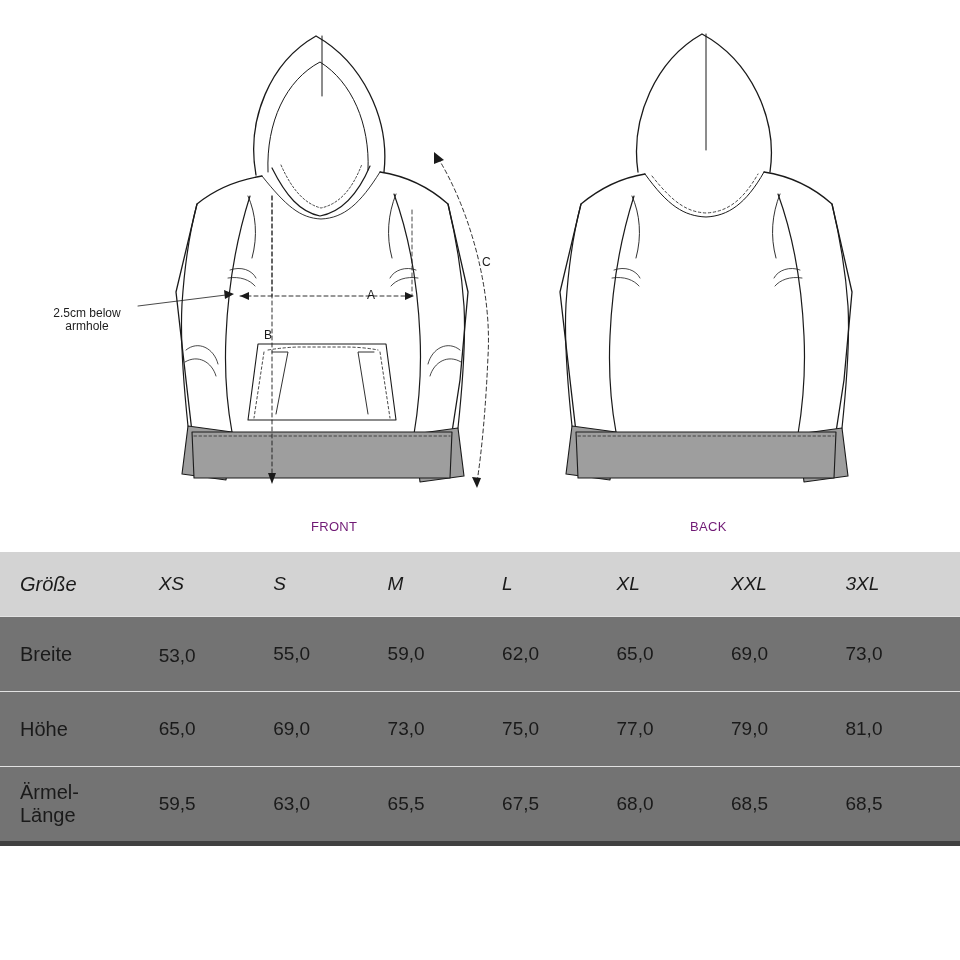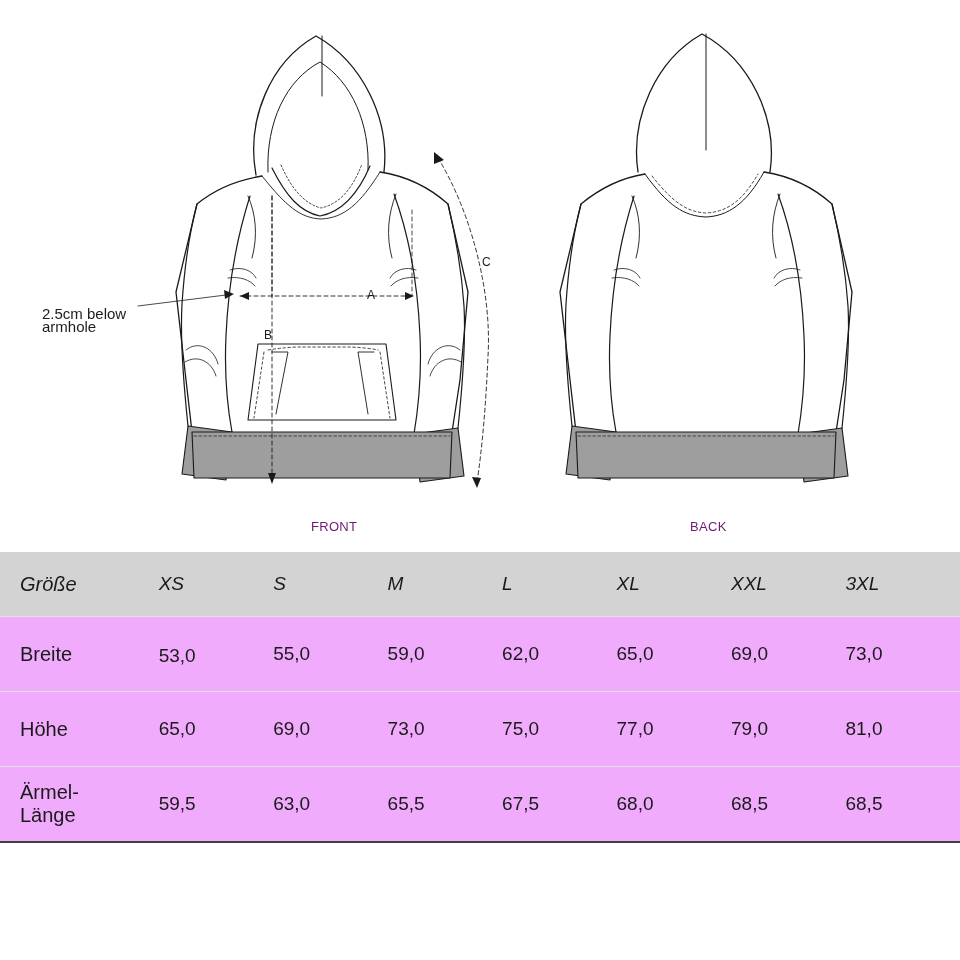--- a/index.html
+++ b/index.html
@@ -39,24 +39,24 @@
     font-size: 13px;
     color: #701a75;
     letter-spacing: 0.3px;
     white-space: nowrap;
   }
   #caption-front { left: 311px; top: 519px; }
   #caption-back  { left: 690px; top: 519px; }
 
   .callout-text {
     position: absolute;
-    font-size: 15px;
+    font-size: 12px;
     line-height: 13px;
     color: #1d1d1d;
-    text-align: left;
+    text-align: center;
     width: 90px;
   }
   #callout-armhole { left: 42px; top: 307px; }
 
   
   #size-table {
     position: absolute;
     left: 0;
     top: 552px;
     width: 960px;
@@ -70,21 +70,21 @@
   #size-table tr.header-row {
     background: #d3d3d3;
     font-style: italic;
   }
   #size-table tr.header-row td {
     height: 64px;
     font-size: 19px;
     color: #1a1a1a;
   }
   #size-table tr.data-row {
-    background: #f0abfc;
+    background: #737373;
     border-top: 1px solid #e2e2e2;
     border-bottom: 1px solid #e2e2e2;
     border-radius: 21px;
   }
   #size-table tr.data-row td {
     height: 74px;
     font-size: 19px;
     color: #1a1a1a;
   }
   .col-label {
@@ -94,21 +94,21 @@
   }
   .col-val {
     width: 114px;
     text-align: left;
   }
   .row-breite  .col-val:nth-child(2) { transform: translateY(2px); }
   .label-two-line {
     line-height: 23px;
   }
   #size-table tr.data-row:last-child {
-    border-bottom: 2px solid #404040;
+    border-bottom: 5px solid #404040;
   }
 </style>
 </head>
 <body>
 
 <div id="page">
 
   <div id="drawing">
     <svg width="960" height="552" viewBox="0 0 960 552" xmlns="http://www.w3.org/2000/svg">
 

